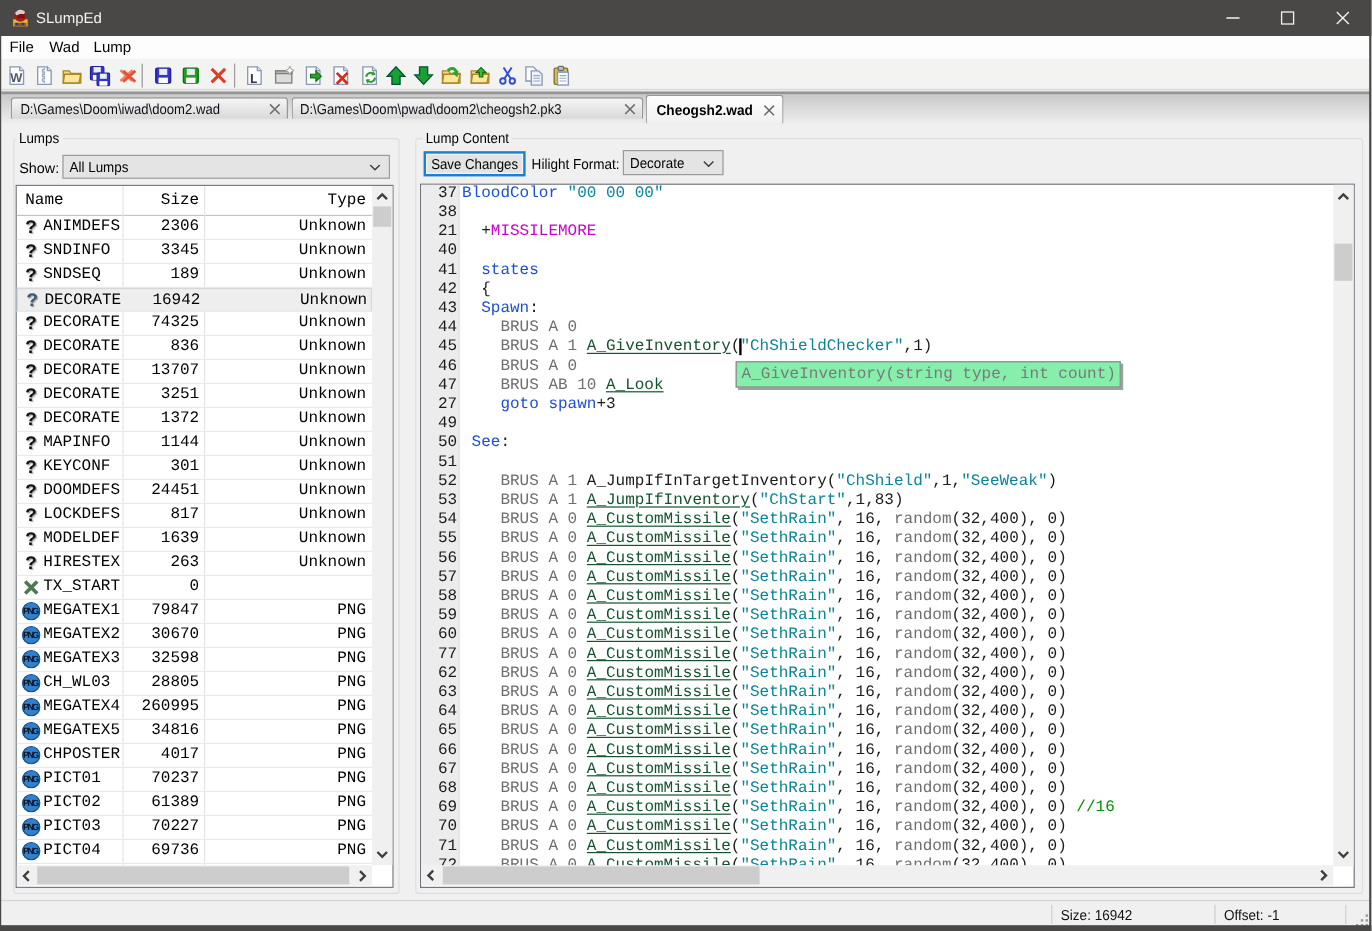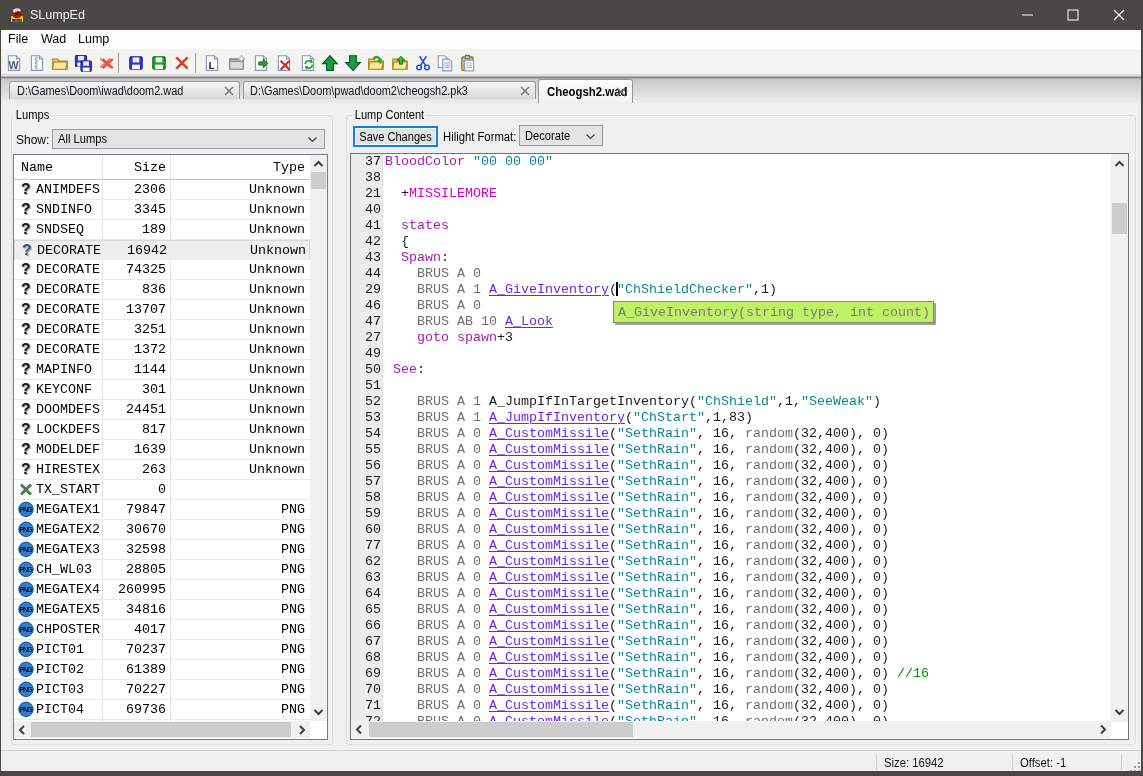--- a/index.html
+++ b/index.html
@@ -39,24 +39,24 @@
 .rowline{position:absolute;left:14px;width:296px;height:1px;background:#eaeaea}
 .colline{position:absolute;top:155px;width:1px;height:566px;background:#e4e4e4}
 
 .sbtrack{background:#f0f0f0}
 .sbthumb{background:#cdcdcd;position:absolute}
 
 #editor{left:350px;top:153px;width:779px;height:587px;background:#fff;border:1px solid #70747c}
 #margin{left:351px;top:154px;width:32px;height:568px;background:#ececec;border-right:1px solid #dedede}
 .ln{position:absolute;left:351px;width:30px;text-align:right;color:#1a1a1a;font-family:"Liberation Mono",monospace;font-size:13.33px;line-height:16px}
 .cl{position:absolute;left:385px;color:#1b1b1b;font-family:"Liberation Mono",monospace;font-size:13.33px;line-height:16px;white-space:pre}
-.k{color:#a21caf}
+.k{color:#1d4ed8}
 .m{color:#cc00cc}
 .s{color:#0a8596}
-.f{color:#6d28d9;text-decoration:underline;text-decoration-thickness:1px;text-underline-offset:2px}
+.f{color:#14532d;text-decoration:underline;text-decoration-thickness:1px;text-underline-offset:2px}
 .c{color:#009000}
 .g{color:#6e6e6e}
 
 #statusbar{left:1px;top:750px;width:1141px;height:21px;background:#f0f0f0;border-top:1px solid #d4d4d4}
 .statussep{position:absolute;top:754px;width:1px;height:16px;background:#cfcfcf}
 .statustext{position:absolute;top:756px;font-size:12px;color:#101010;transform:scaleX(0.94);transform-origin:left center}
 
 #bleft{left:0;top:0;width:1px;height:776px;background:#4a4846}
 #bright{left:1141px;top:0;width:2px;height:776px;background:#4a4846}
 #bbottom{left:0;top:771px;width:1143px;height:5px;background:#4a4846}
@@ -195,21 +195,21 @@
     <svg style="position:absolute;right:5px;top:50%;transform:translateY(-50%)" width="10" height="10" viewBox="0 0 10 10">
       <path d="M1 1 L9 9 M9 1 L1 9" stroke="#6e6e6e" stroke-width="1.3" fill="none"></path>
     </svg>
   </div>
 <div class="abs tab" style="left:243px;width:293px">
     <span class="tabtext" style="left:6px">D:\Games\Doom\pwad\doom2\cheogsh2.pk3</span>
     <svg style="position:absolute;right:5px;top:50%;transform:translateY(-50%)" width="10" height="10" viewBox="0 0 10 10">
       <path d="M1 1 L9 9 M9 1 L1 9" stroke="#6e6e6e" stroke-width="1.3" fill="none"></path>
     </svg>
   </div>
-<div class="abs tab active" style="left:538px;width:95px">
+<div class="abs tab active" style="left:538px;width:115px">
     <span class="tabtext" style="left:8px;font-weight:bold;color:#000;transform:translateY(-50%) scaleX(0.95)">Cheogsh2.wad</span>
     <svg style="position:absolute;right:6px;top:50%;transform:translateY(-50%)" width="10" height="10" viewBox="0 0 10 10">
       <path d="M1 1 L9 9 M9 1 L1 9" stroke="#6e6e6e" stroke-width="1.3" fill="none"></path>
     </svg>
   </div>
 <div class="abs groupbox" style="left:11px;top:115px;width:322px;height:630px"></div>
 <div class="abs grouplabel" style="left:13px;top:108px;transform:scaleX(0.93);transform-origin:left center">Lumps</div>
 <div class="abs ui" style="left:16px;top:133px">Show:</div>
 <div class="abs combo" style="left:52px;top:129px;width:273px;height:20px">
     <span class="combotext">All Lumps</span>
@@ -483,21 +483,21 @@
 <div class="cl" style="top:186px">  +<span class="m">MISSILEMORE</span></div>
 <div class="ln" style="top:202px">40</div>
 <div class="ln" style="top:218px">41</div>
 <div class="cl" style="top:218px">  <span class="k">states</span></div>
 <div class="ln" style="top:234px">42</div>
 <div class="cl" style="top:234px">  {</div>
 <div class="ln" style="top:250px">43</div>
 <div class="cl" style="top:250px">  <span class="k">Spawn</span>:</div>
 <div class="ln" style="top:266px">44</div>
 <div class="cl" style="top:266px">    <span class="g">BRUS A 0</span></div>
-<div class="ln" style="top:282px">29</div>
+<div class="ln" style="top:282px">45</div>
 <div class="cl" style="top:282px">    <span class="g">BRUS A 1</span> <span class="f">A_GiveInventory</span>(<span class="s">"ChShieldChecker"</span>,1)</div>
 <div class="ln" style="top:298px">46</div>
 <div class="cl" style="top:298px">    <span class="g">BRUS A 0</span></div>
 <div class="ln" style="top:314px">47</div>
 <div class="cl" style="top:314px">    <span class="g">BRUS AB 10</span> <span class="f">A_Look</span></div>
 <div class="ln" style="top:330px">27</div>
 <div class="cl" style="top:330px">    <span class="k">goto</span> <span class="k">spawn</span>+3</div>
 <div class="ln" style="top:346px">49</div>
 <div class="ln" style="top:362px">50</div>
 <div class="cl" style="top:362px"> <span class="k">See</span>:</div>
@@ -538,21 +538,21 @@
 <div class="cl" style="top:650px">    <span class="g">BRUS A 0</span> <span class="f">A_CustomMissile</span>(<span class="s">"SethRain"</span>, 16, <span class="g">random</span>(32,400), 0)</div>
 <div class="ln" style="top:666px">69</div>
 <div class="cl" style="top:666px">    <span class="g">BRUS A 0</span> <span class="f">A_CustomMissile</span>(<span class="s">"SethRain"</span>, 16, <span class="g">random</span>(32,400), 0) <span class="c">//16</span></div>
 <div class="ln" style="top:682px">70</div>
 <div class="cl" style="top:682px">    <span class="g">BRUS A 0</span> <span class="f">A_CustomMissile</span>(<span class="s">"SethRain"</span>, 16, <span class="g">random</span>(32,400), 0)</div>
 <div class="ln" style="top:698px">71</div>
 <div class="cl" style="top:698px">    <span class="g">BRUS A 0</span> <span class="f">A_CustomMissile</span>(<span class="s">"SethRain"</span>, 16, <span class="g">random</span>(32,400), 0)</div>
 <div class="ln" style="top:714px">72</div>
 <div class="cl" style="top:714px">    <span class="g">BRUS A 0</span> <span class="f">A_CustomMissile</span>(<span class="s">"SethRain"</span>, 16, <span class="g">random</span>(32,400), 0)</div>
 <div class="abs" style="left:616px;top:282px;width:1.6px;height:14px;background:#000"></div>
-<div class="abs" style="left:613px;top:301px;width:321px;height:22px;background:#bef264;border:1px solid #888;box-shadow:2px 2px 0 rgba(80,80,80,0.55)">
+<div class="abs" style="left:613px;top:301px;width:321px;height:22px;background:#86efac;border:1px solid #888;box-shadow:2px 2px 0 rgba(80,80,80,0.55)">
     <span style="position:absolute;left:4px;top:3px;font-family:'Liberation Mono',monospace;font-size:13.33px;color:#7a7a7a;white-space:pre">A_GiveInventory(string type, int count)</span>
   </div>
 <div class="abs sbtrack" style="left:1111px;top:154px;width:17px;height:568px"></div>
 <svg class="abs" style="left:1111px;top:155px" width="17" height="17" viewBox="0 0 17 17">
     <path d="M4.5 11 L8.5 7 L12.5 11" stroke="#3f3f3f" stroke-width="2" fill="none"></path>
   </svg>
 <svg class="abs" style="left:1111px;top:704px" width="17" height="17" viewBox="0 0 17 17">
     <path d="M4.5 6 L8.5 10 L12.5 6" stroke="#3f3f3f" stroke-width="2" fill="none"></path>
   </svg>
 <div class="sbthumb" style="left:1112px;top:203px;width:15px;height:31px"></div>

